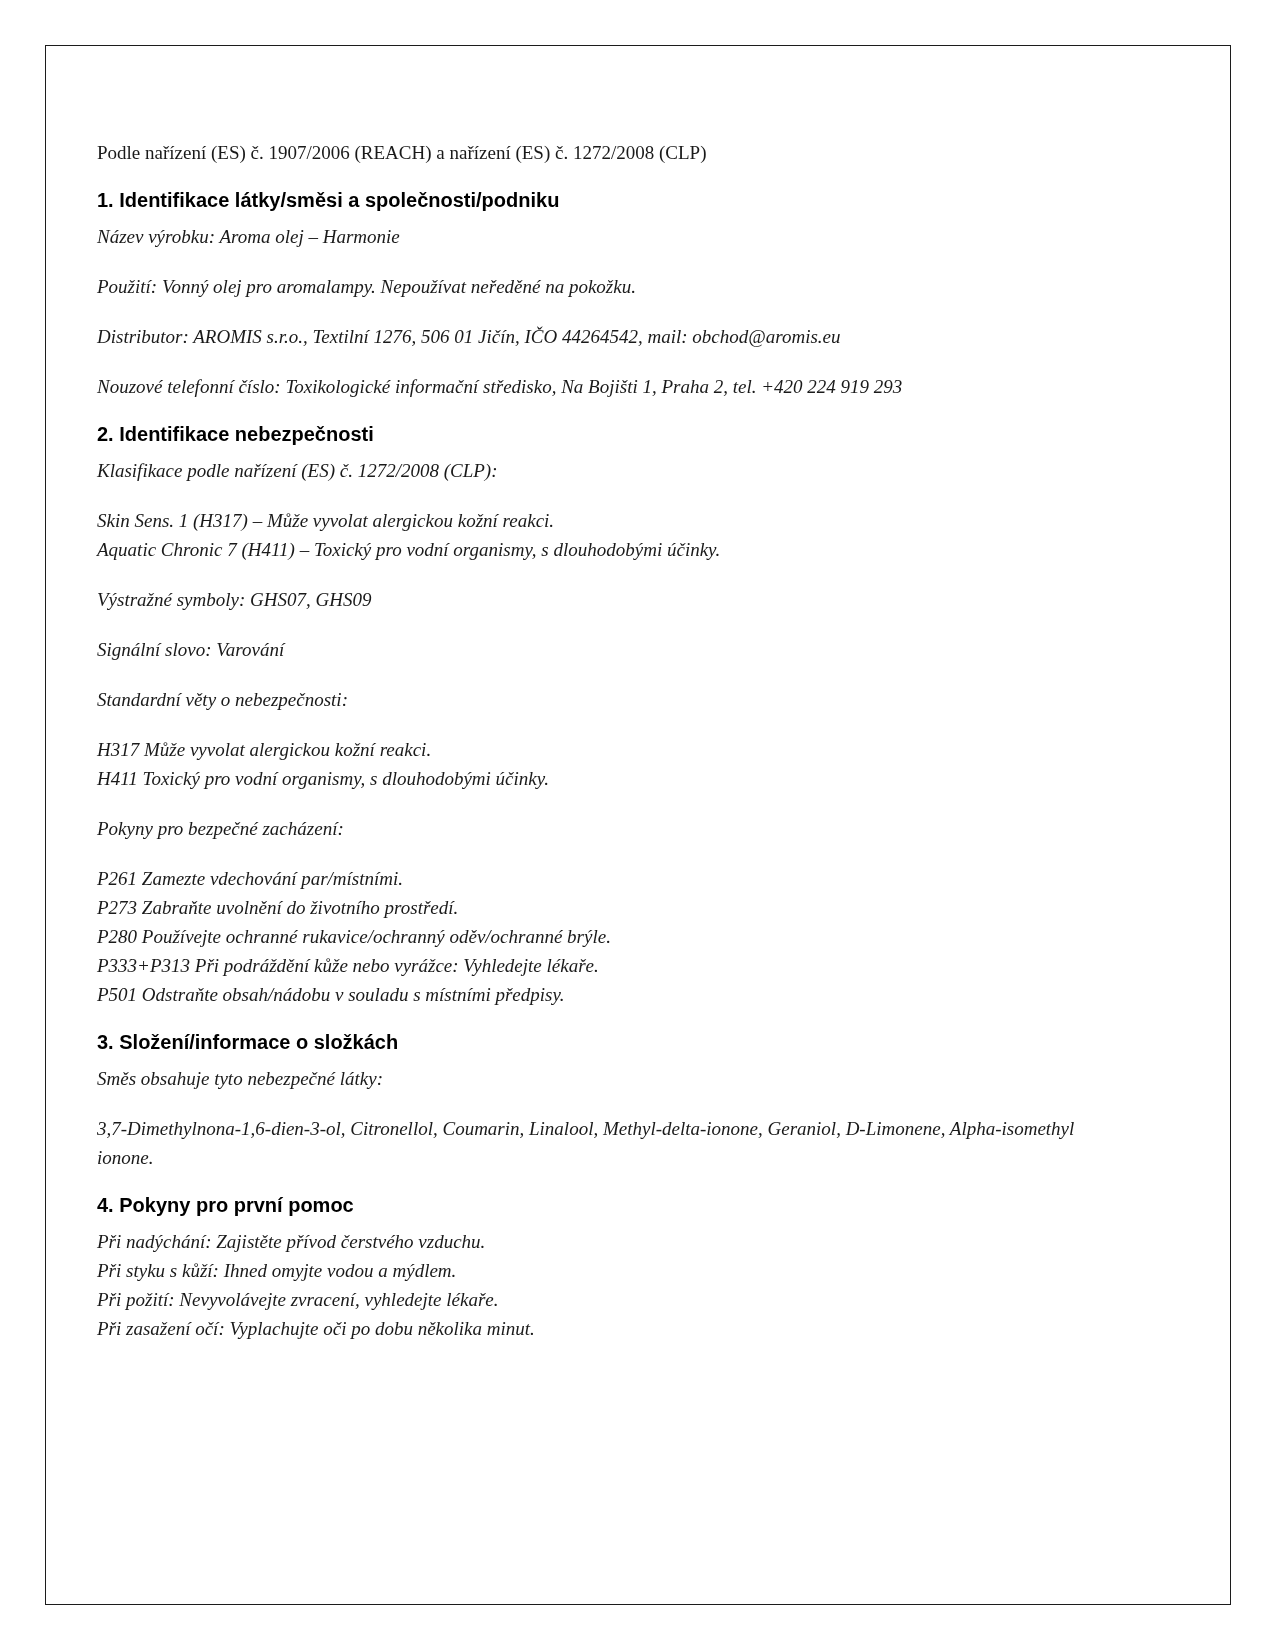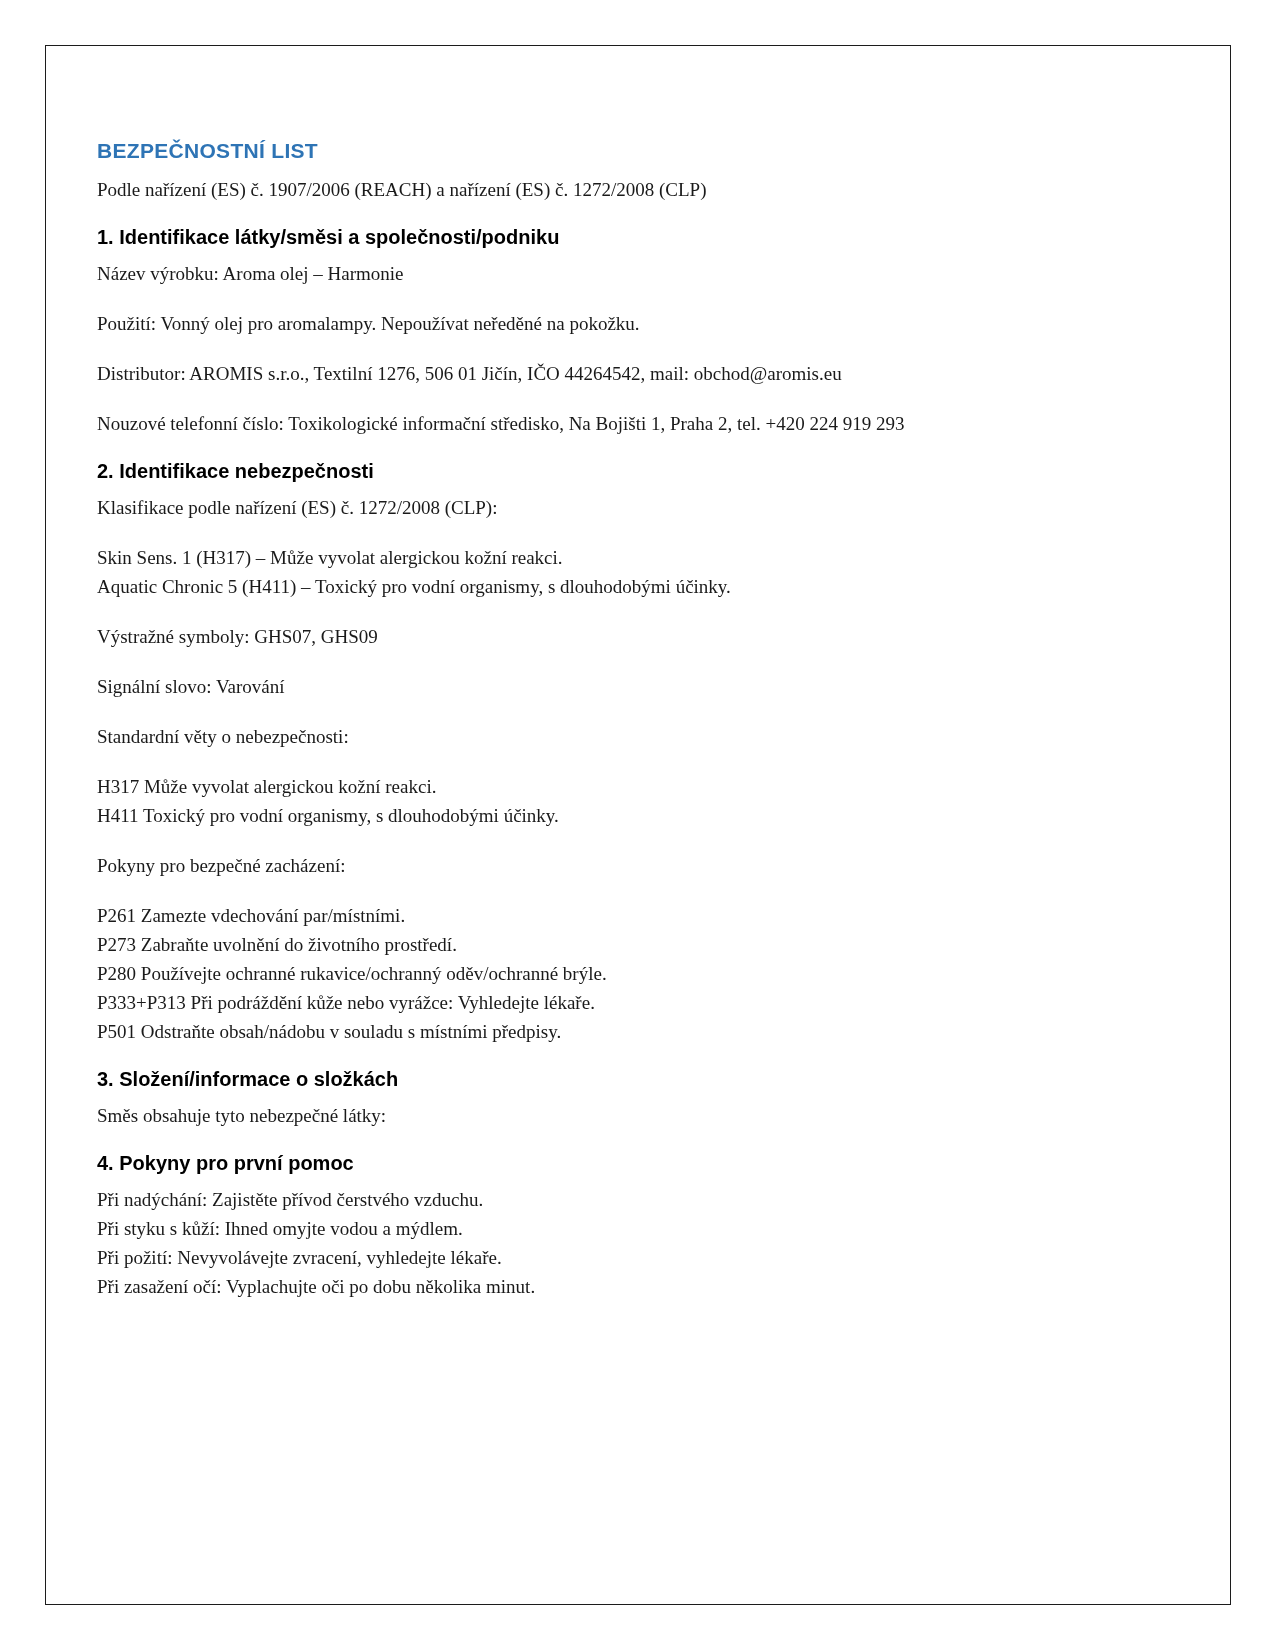--- a/index.html
+++ b/index.html
@@ -43,35 +43,34 @@
   }
   .section-heading {
     font-family: "Liberation Sans", sans-serif;
     font-weight: 700;
     font-size: 20px;
     line-height: 26px;
     color: #000000;
     margin-top: 20px;
     margin-bottom: 9px;
   }
-  .paragraph { margin-bottom: 21px; }
+  .paragraph { margin-bottom: 21px; font-style: italic; }
   .paragraph:last-child { margin-bottom: 0; }
   .text-line {
     font-size: 19px;
     line-height: 29px;
   }
 </style>
 </head>
 <body>
 
 <div class="page-border"></div>
 
 <div class="content">
   <header>
-    <h1 class="doc-title">BEZPEČNOSTNÍ LIST</h1>
     <div class="doc-subtitle">Podle nařízení (ES) č. 1907/2006 (REACH) a nařízení (ES) č. 1272/2008 (CLP)</div>
   </header>
   <main>
       <section>
         <h2 class="section-heading">1. Identifikace látky/směsi a společnosti/podniku</h2>
         <div class="paragraph">
           <div class="text-line">Název výrobku: Aroma olej – Harmonie</div>
         </div>
         <div class="paragraph">
           <div class="text-line">Použití: Vonný olej pro aromalampy. Nepoužívat neředěné na pokožku.</div>
@@ -83,21 +82,21 @@
           <div class="text-line">Nouzové telefonní číslo: Toxikologické informační středisko, Na Bojišti 1, Praha 2, tel. +420 224 919 293</div>
         </div>
       </section>
       <section>
         <h2 class="section-heading">2. Identifikace nebezpečnosti</h2>
         <div class="paragraph">
           <div class="text-line">Klasifikace podle nařízení (ES) č. 1272/2008 (CLP):</div>
         </div>
         <div class="paragraph">
           <div class="text-line">Skin Sens. 1 (H317) – Může vyvolat alergickou kožní reakci.</div>
-          <div class="text-line">Aquatic Chronic 5 (H411) – Toxický pro vodní organismy, s dlouhodobými účinky.</div>
+          <div class="text-line">Aquatic Chronic 7 (H411) – Toxický pro vodní organismy, s dlouhodobými účinky.</div>
         </div>
         <div class="paragraph">
           <div class="text-line">Výstražné symboly: GHS07, GHS09</div>
         </div>
         <div class="paragraph">
           <div class="text-line">Signální slovo: Varování</div>
         </div>
         <div class="paragraph">
           <div class="text-line">Standardní věty o nebezpečnosti:</div>
         </div>
@@ -114,20 +113,23 @@
           <div class="text-line">P280 Používejte ochranné rukavice/ochranný oděv/ochranné brýle.</div>
           <div class="text-line">P333+P313 Při podráždění kůže nebo vyrážce: Vyhledejte lékaře.</div>
           <div class="text-line">P501 Odstraňte obsah/nádobu v souladu s místními předpisy.</div>
         </div>
       </section>
       <section>
         <h2 class="section-heading">3. Složení/informace o složkách</h2>
         <div class="paragraph">
           <div class="text-line">Směs obsahuje tyto nebezpečné látky:</div>
         </div>
+        <div class="paragraph">
+          <div class="text-line">3,7-Dimethylnona-1,6-dien-3-ol, Citronellol, Coumarin, Linalool, Methyl-delta-ionone, Geraniol, D-Limonene, Alpha-isomethyl ionone.</div>
+        </div>
       </section>
       <section>
         <h2 class="section-heading">4. Pokyny pro první pomoc</h2>
         <div class="paragraph">
           <div class="text-line">Při nadýchání: Zajistěte přívod čerstvého vzduchu.</div>
           <div class="text-line">Při styku s kůží: Ihned omyjte vodou a mýdlem.</div>
           <div class="text-line">Při požití: Nevyvolávejte zvracení, vyhledejte lékaře.</div>
           <div class="text-line">Při zasažení očí: Vyplachujte oči po dobu několika minut.</div>
         </div>
       </section>

